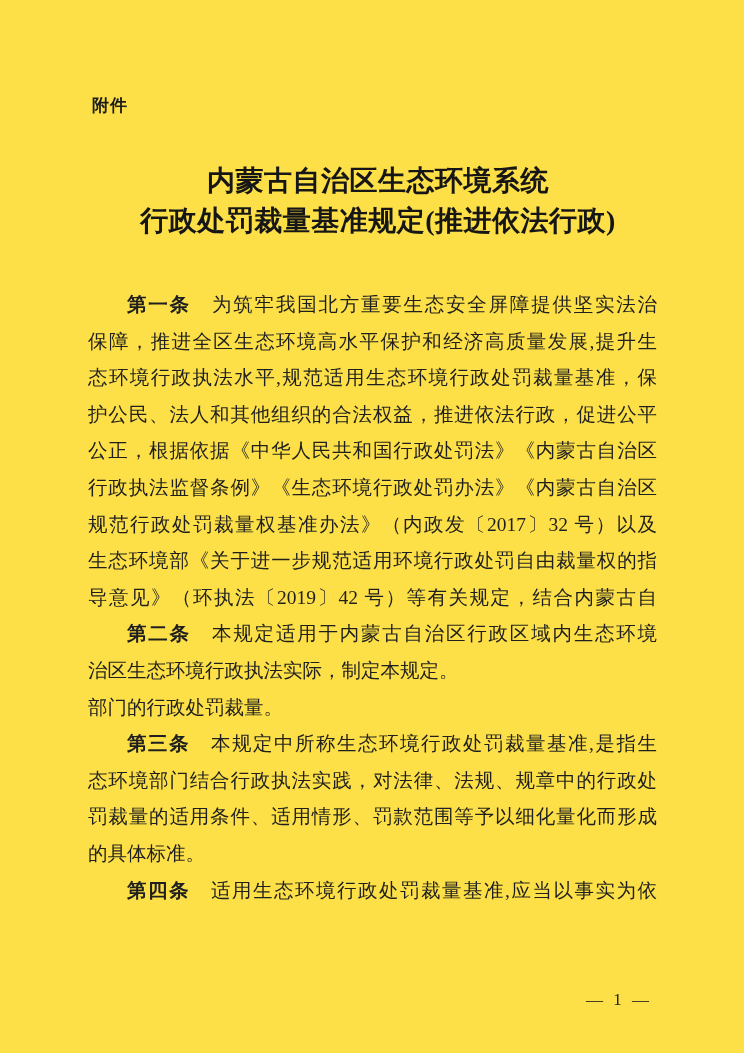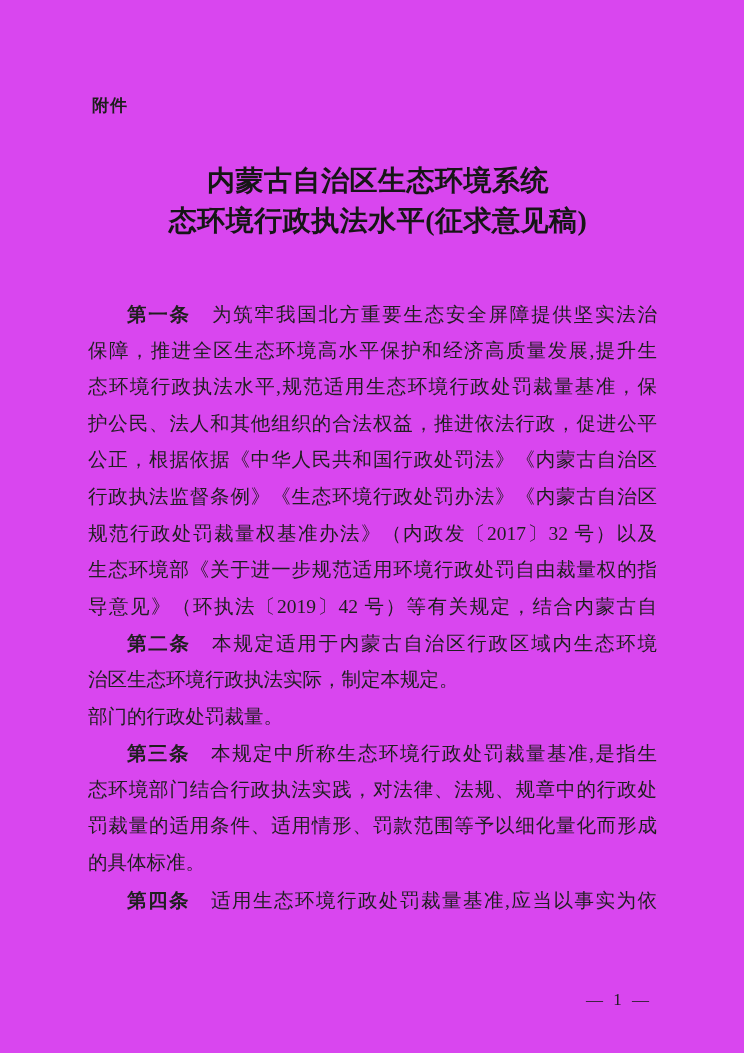--- a/index.html
+++ b/index.html
@@ -4,21 +4,21 @@
 <style>
   html, body { margin: 0; padding: 0; }
   body {
     background: #ffffff;
     font-family: "Liberation Serif", "DejaVu Serif", serif;
   }
   .page {
     position: relative;
     width: 744px;
     height: 1053px;
-    background: #d946ef;
+    background: #fde047;
     color: #1d1d1d;
     overflow: hidden;
   }
   .attachment {
     position: absolute;
     left: 92px;
     top: 94px;
     font-family: "Liberation Sans", "DejaVu Sans", sans-serif;
     font-weight: 700;
     font-size: 17px;
@@ -41,21 +41,21 @@
   .doc-body {
     position: absolute;
     top: 288px;
     left: 88px;
     width: 569px;
     font-size: 19.5px;
     color: #1f1f1f;
   }
   .line {
     height: 36.6px;
-    line-height: 52px;
+    line-height: 33px;
     overflow: hidden;
   }
   .line.justify {
     text-align: justify;
     text-align-last: justify;
   }
   .line.indent {
     text-indent: 2em;
   }
   .term {
@@ -73,21 +73,21 @@
   }
 </style>
 </head>
 <body>
 
 <div class="page">
   <div class="attachment">附件</div>
 
   <h1 class="title">
     <div>内蒙古自治区生态环境系统</div>
-    <div>态环境行政执法水平(征求意见稿)</div>
+    <div>行政处罚裁量基准规定(推进依法行政)</div>
   </h1>
 
   <div class="doc-body">
       <div class="line justify indent"><span class="term">第一条</span><span>　为筑牢我国北方重要生态安全屏障提供坚实法治</span></div>
       <div class="line justify">保障，推进全区生态环境高水平保护和经济高质量发展,提升生</div>
       <div class="line justify">态环境行政执法水平,规范适用生态环境行政处罚裁量基准，保</div>
       <div class="line justify">护公民、法人和其他组织的合法权益，推进依法行政，促进公平</div>
       <div class="line justify">公正，根据依据《中华人民共和国行政处罚法》《内蒙古自治区</div>
       <div class="line justify">行政执法监督条例》《生态环境行政处罚办法》《内蒙古自治区</div>
       <div class="line justify">规范行政处罚裁量权基准办法》（内政发〔2017〕32 号）以及</div>

